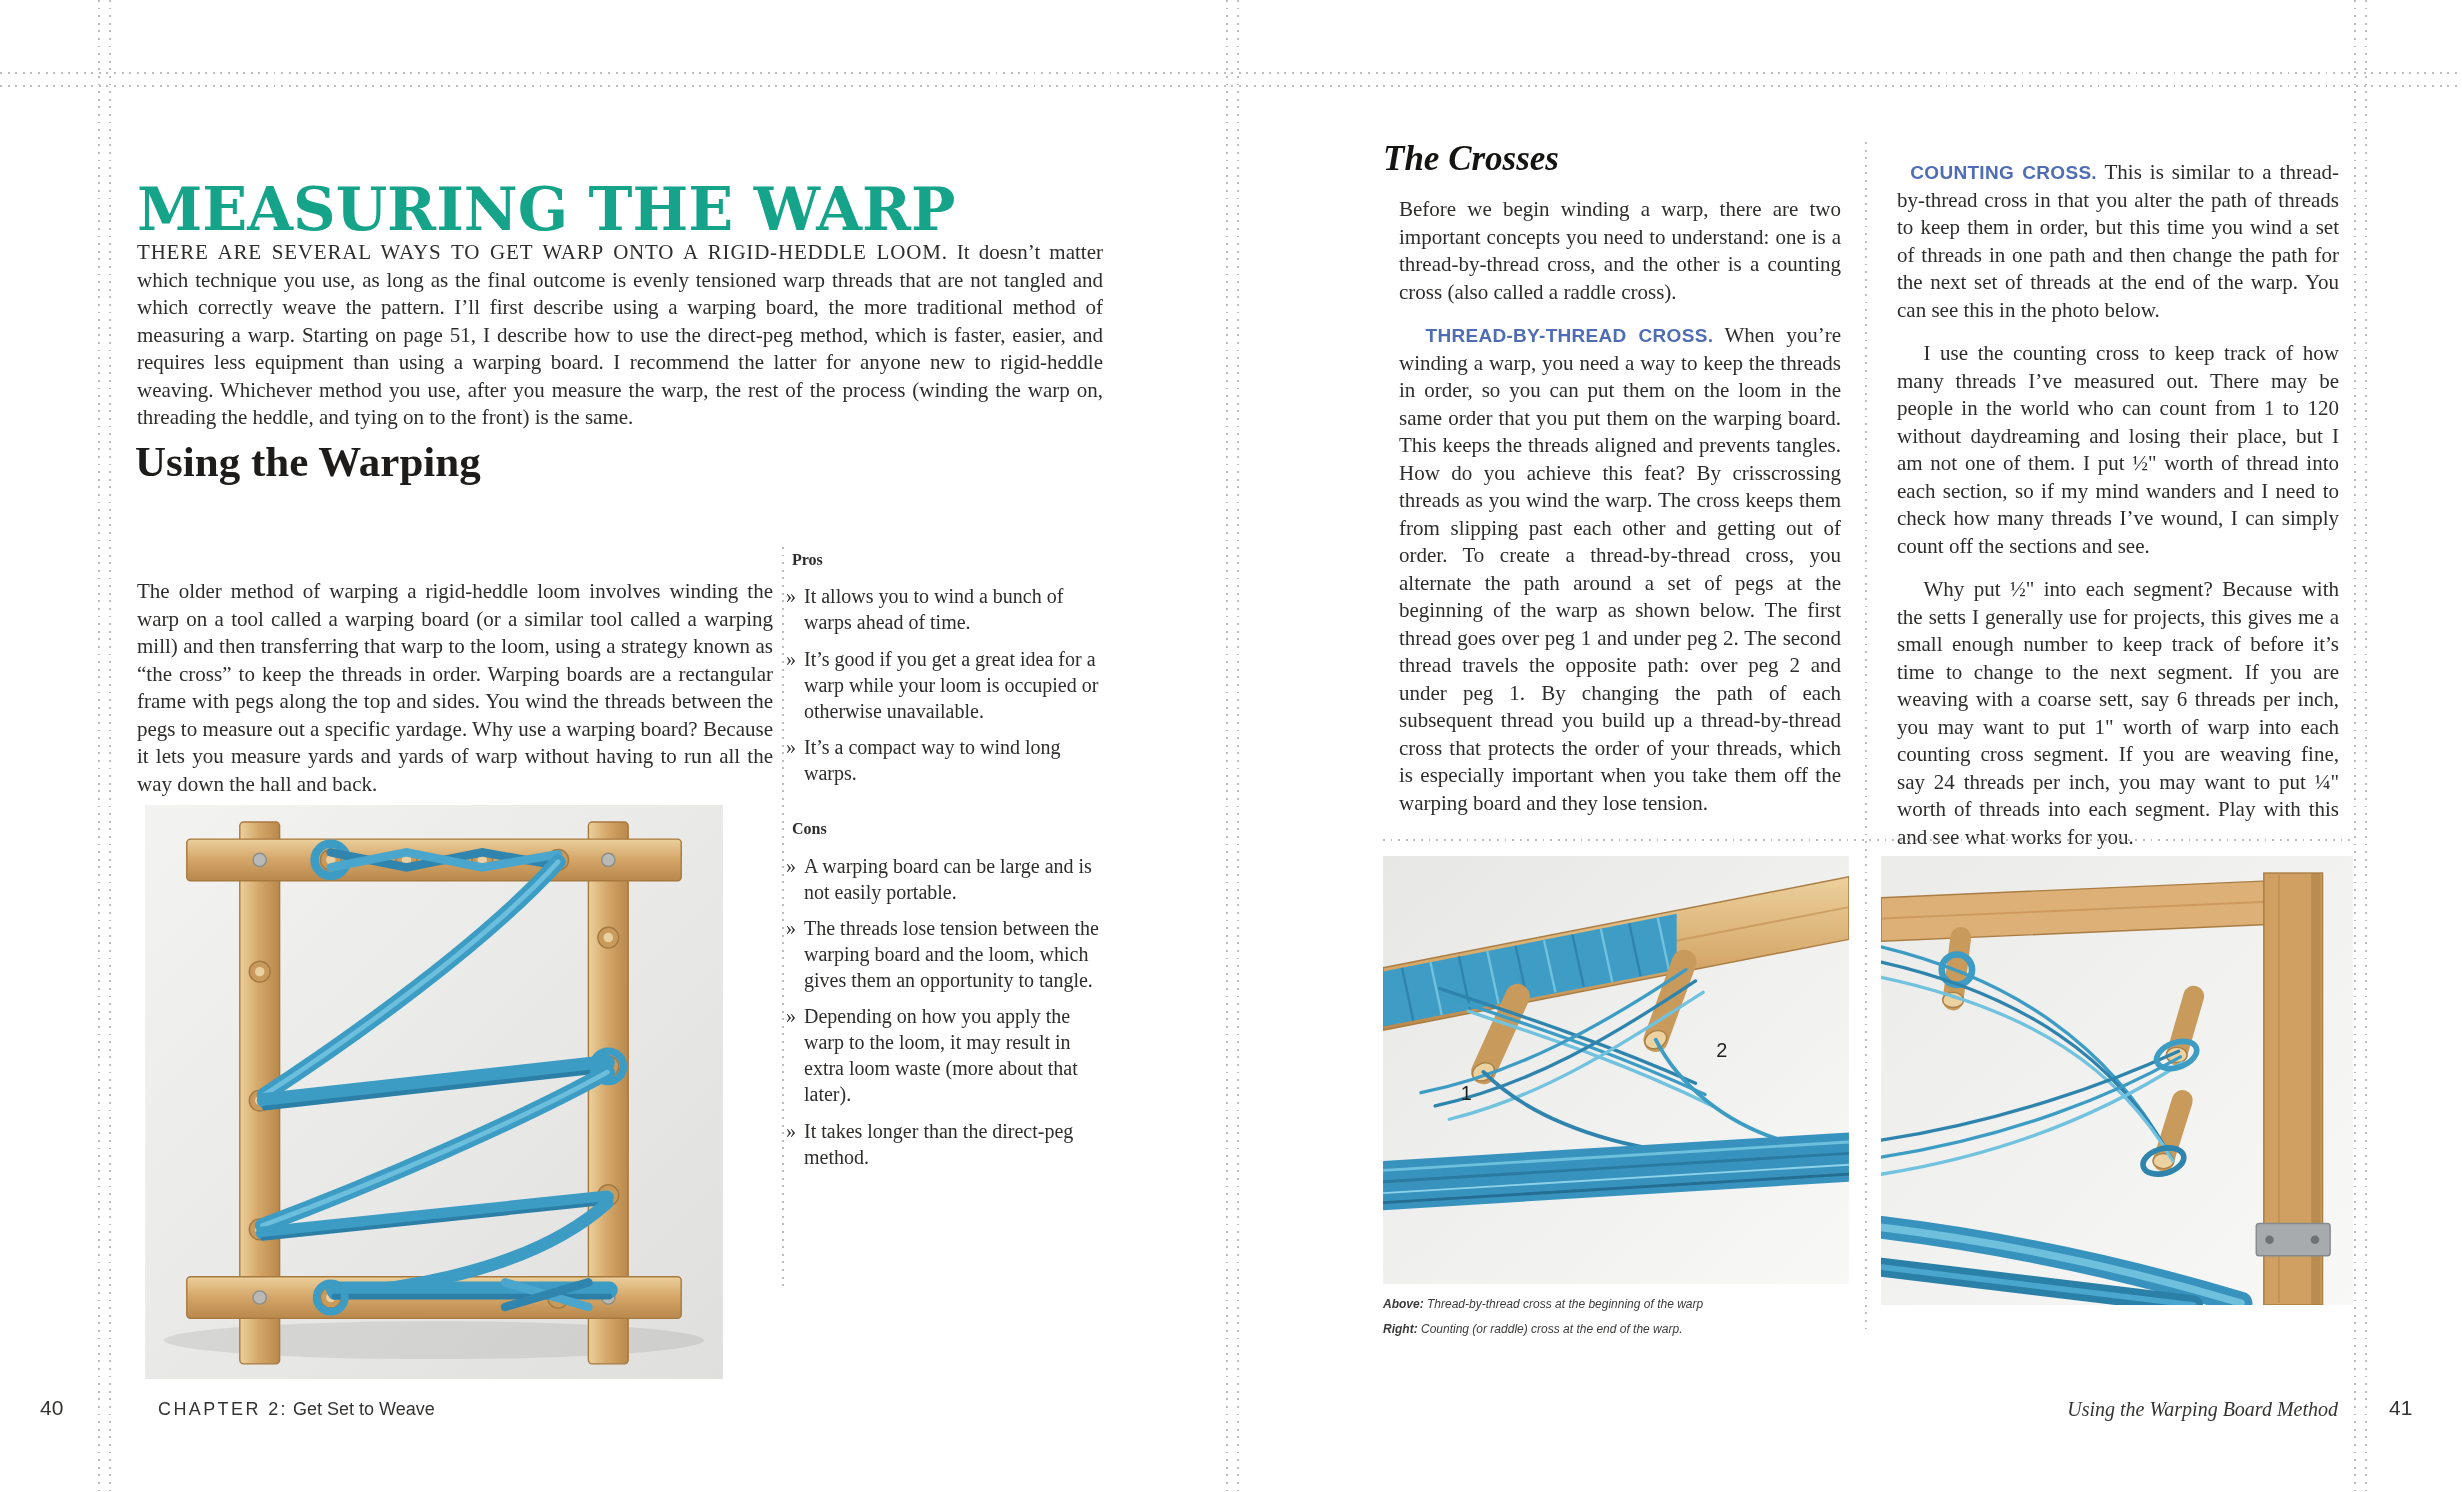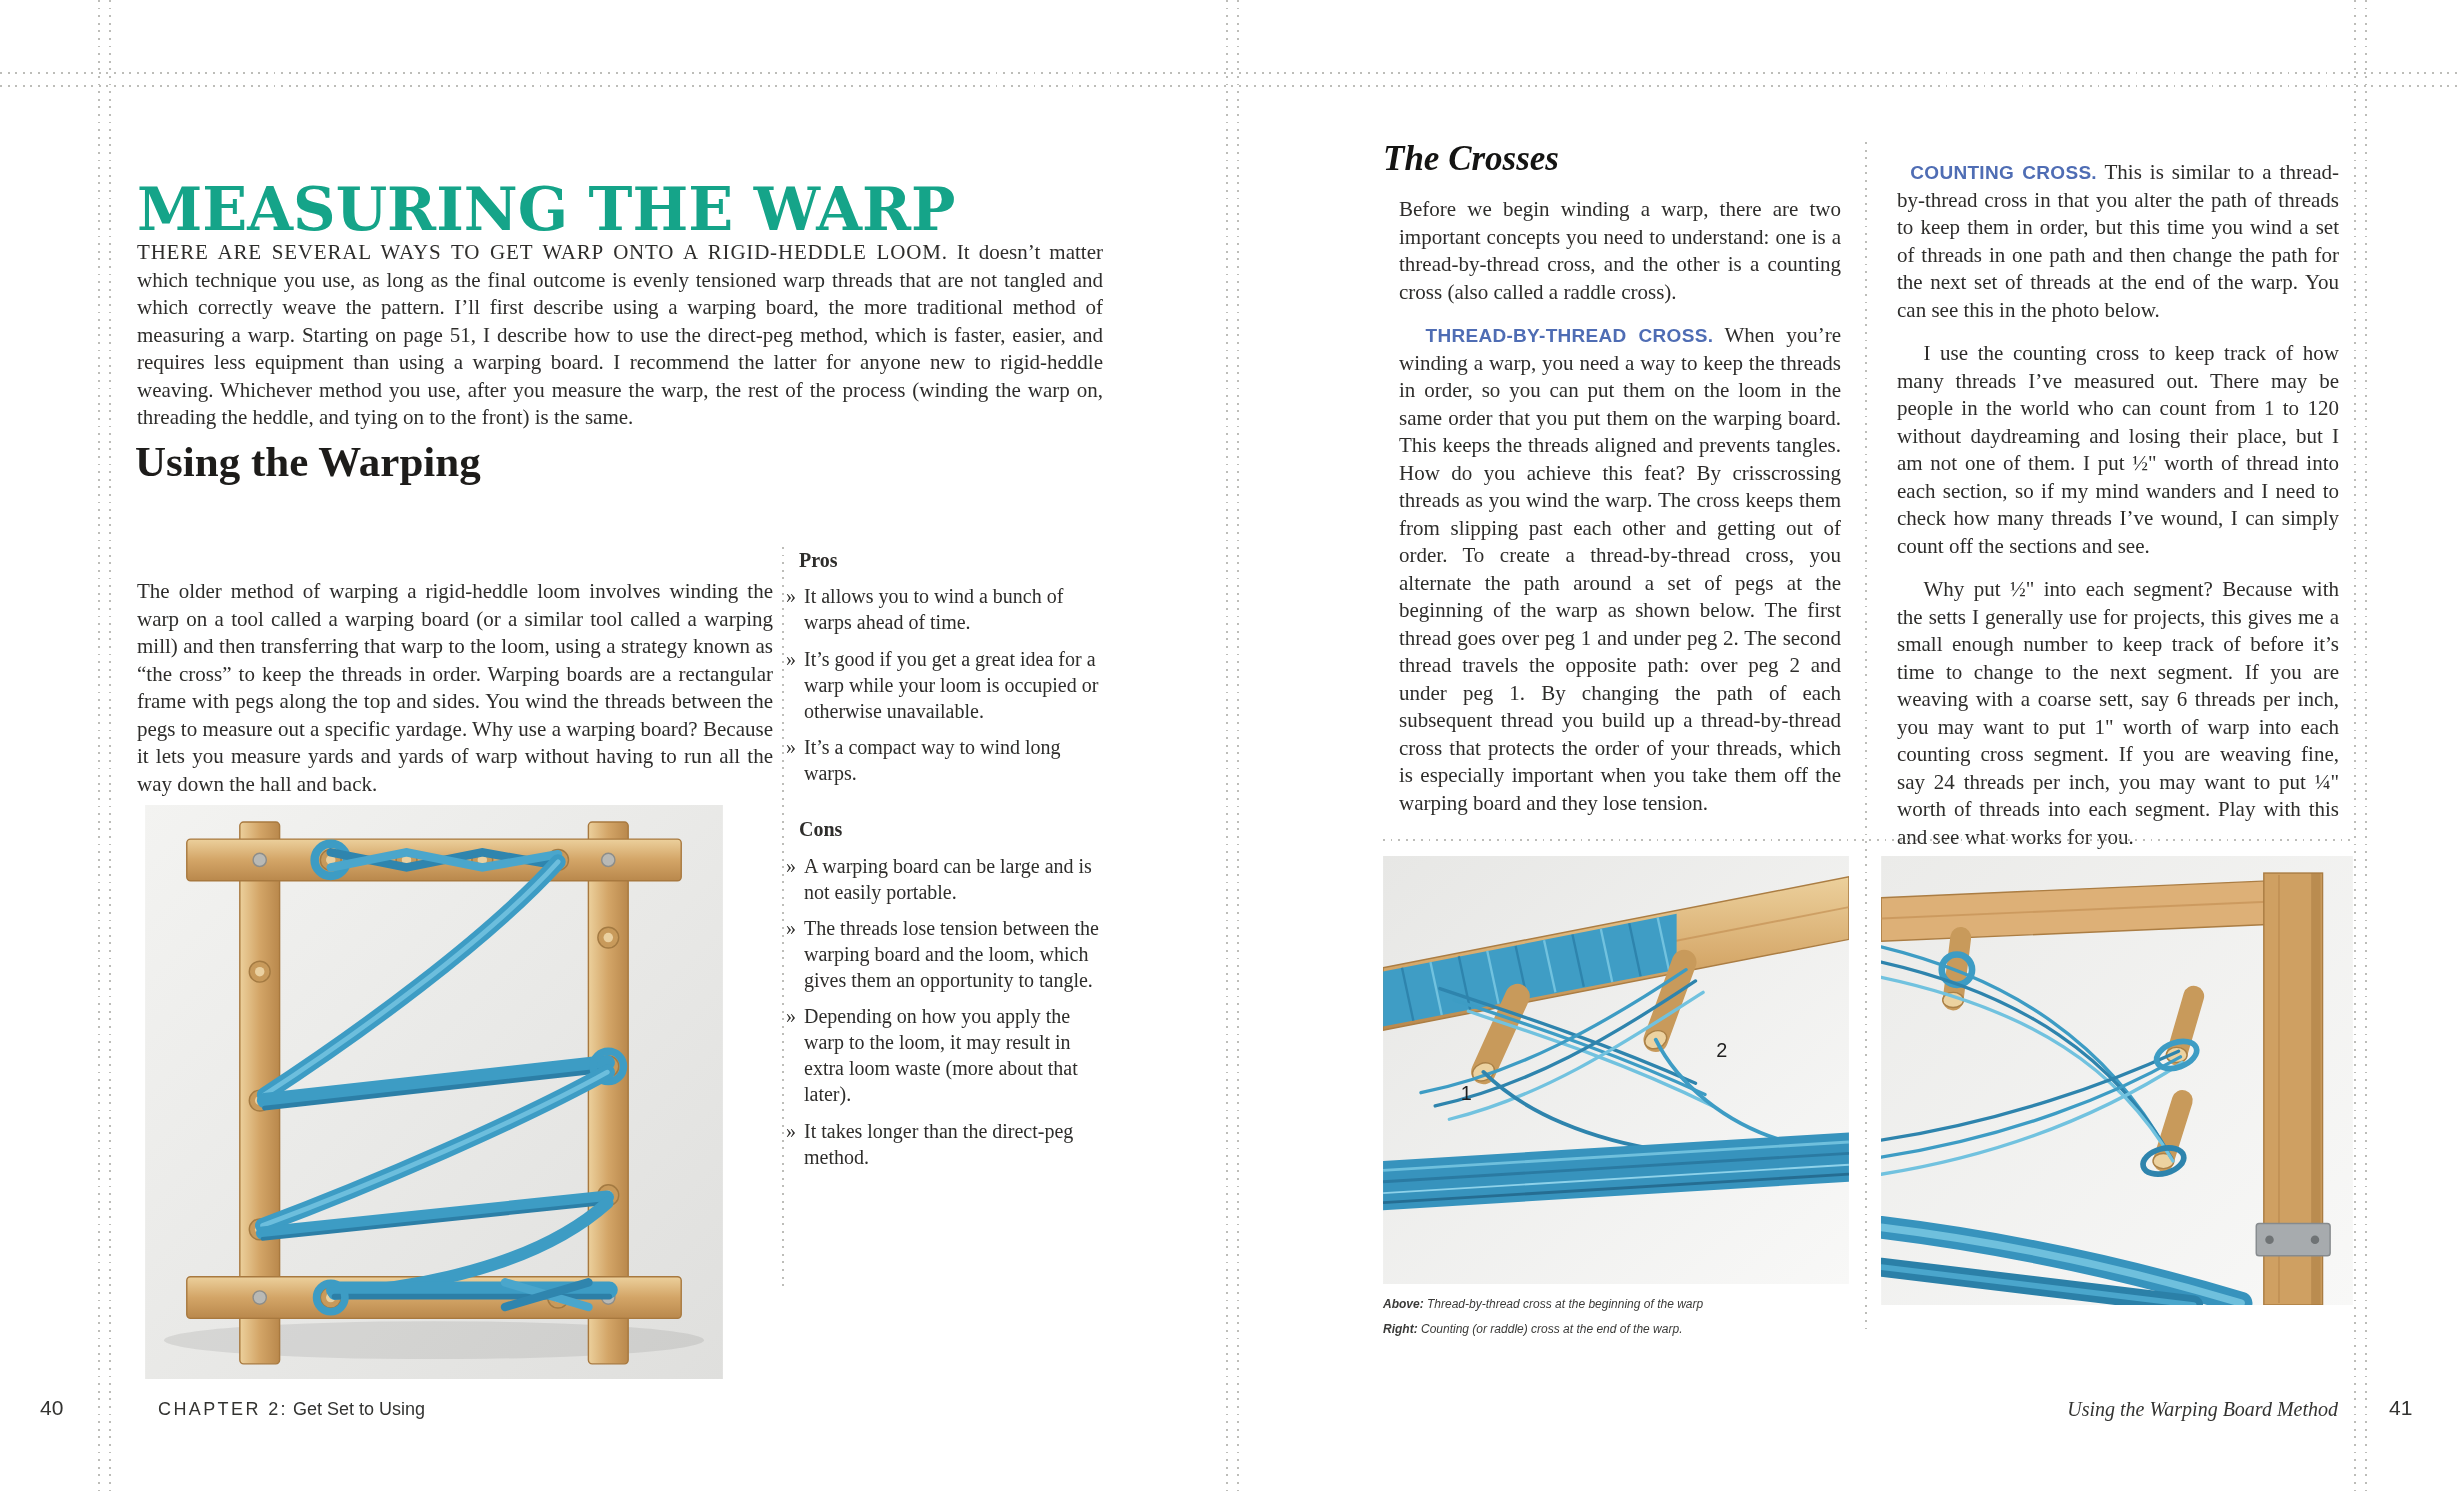--- a/index.html
+++ b/index.html
@@ -13,21 +13,21 @@
   .vrule.short{height:auto;}
   
   .title{position:absolute;left:137px;top:138px;font-family:"DejaVu Serif",serif;
          font-weight:bold;font-size:59px;line-height:63px;letter-spacing:0px;}
   .intro{position:absolute;left:137px;top:218px;width:966px;font-size:21px;line-height:27.5px;
          text-align:justify;}
   .intro .lead{font-weight:normal;font-size:21px;letter-spacing:0.8px;}
   .sec-head{position:absolute;left:135px;top:436px;font-weight:bold;font-size:43px;line-height:52px;color:#1d1c1a;}
   .body1{position:absolute;left:137px;top:557px;width:636px;font-size:21px;line-height:27.5px;text-align:justify;}
   .proscons{position:absolute;left:786px;top:547px;width:320px;font-size:20px;line-height:26px;}
-  .pc-title{font-weight:bold;margin-left:13px;font-size:20px;}
+  .pc-title{font-weight:bold;margin-left:6px;font-size:16px;}
   .pc-title.cons{margin-top:30px;}
   .pc-item{position:relative;padding-left:18px;margin-top:10.4px;}
   .pc-item .bullet{position:absolute;left:0;top:0;color:#2e2d2b;}
   .photo{position:absolute;display:block;}
   
   .col1{position:absolute;left:1383px;top:138px;width:474px;font-size:21px;line-height:27.5px;text-align:justify;}
   .col2{position:absolute;left:1881px;top:143px;width:474px;font-size:21px;line-height:27.5px;text-align:justify;}
   .crosses-head{font-style:italic;font-weight:700;font-size:35px;line-height:42px;color:#141413;
                 margin:0 0 12.3px 0;text-align:left;}
   .col1 p,.col2 p{margin:16px;}
@@ -162,21 +162,21 @@
       <path d="M 488,420 C 430,472 332,506 200,516" stroke="#3d9cc4" stroke-width="13"></path>
       <path d="M 200,512 L 490,512" stroke="#3d9cc4" stroke-width="18"></path>
       <path d="M 200,519 L 490,519" stroke="#2c7fa7" stroke-width="6"></path>
       <path d="M 380,504 L 468,530" stroke="#4aa6cc" stroke-width="9"></path>
       <path d="M 380,530 L 468,504" stroke="#2f85ae" stroke-width="9"></path>
       <circle cx="196" cy="520" r="15" stroke="#3d9cc4" stroke-width="8"></circle>
     </g>
   </svg>
 
   <div class="pgnum" style="left:40px">40</div>
-  <div class="footer-left"><span class="chap">CHAPTER 2:</span><span> Get Set to Using</span></div>
+  <div class="footer-left"><span class="chap">CHAPTER 2:</span><span> Get Set to Weave</span></div>
 
   <div class="col1">
     <h3 class="crosses-head">The Crosses</h3>
     <p>Before we begin winding a warp, there are two important concepts you need to understand: one is a thread-by-thread cross, and the other is a counting cross (also called a raddle cross).</p>
     <p class="indent"><span class="runin" style="color:#4f6db4">THREAD-BY-THREAD CROSS.</span><span> When you’re winding a warp, you need a way to keep the threads in order, so you can put them on the loom in the same order that you put them on the warping board. This keeps the threads aligned and prevents tangles. How do you achieve this feat? By crisscrossing threads as you wind the warp. The cross keeps them from slipping past each other and getting out of order. To create a thread-by-thread cross, you alternate the path around a set of pegs at the beginning of the warp as shown below. The first thread goes over peg 1 and under peg 2. The second thread travels the opposite path: over peg 2 and under peg 1. By changing the path of each subsequent thread you build up a thread-by-thread cross that protects the order of your threads, which is especially important when you take them off the warping board and they lose tension.</span></p>
   </div>
 
   <div class="vrule short" style="left:1865px;top:142px;height:1193px"></div>
 
   <div class="col2">

